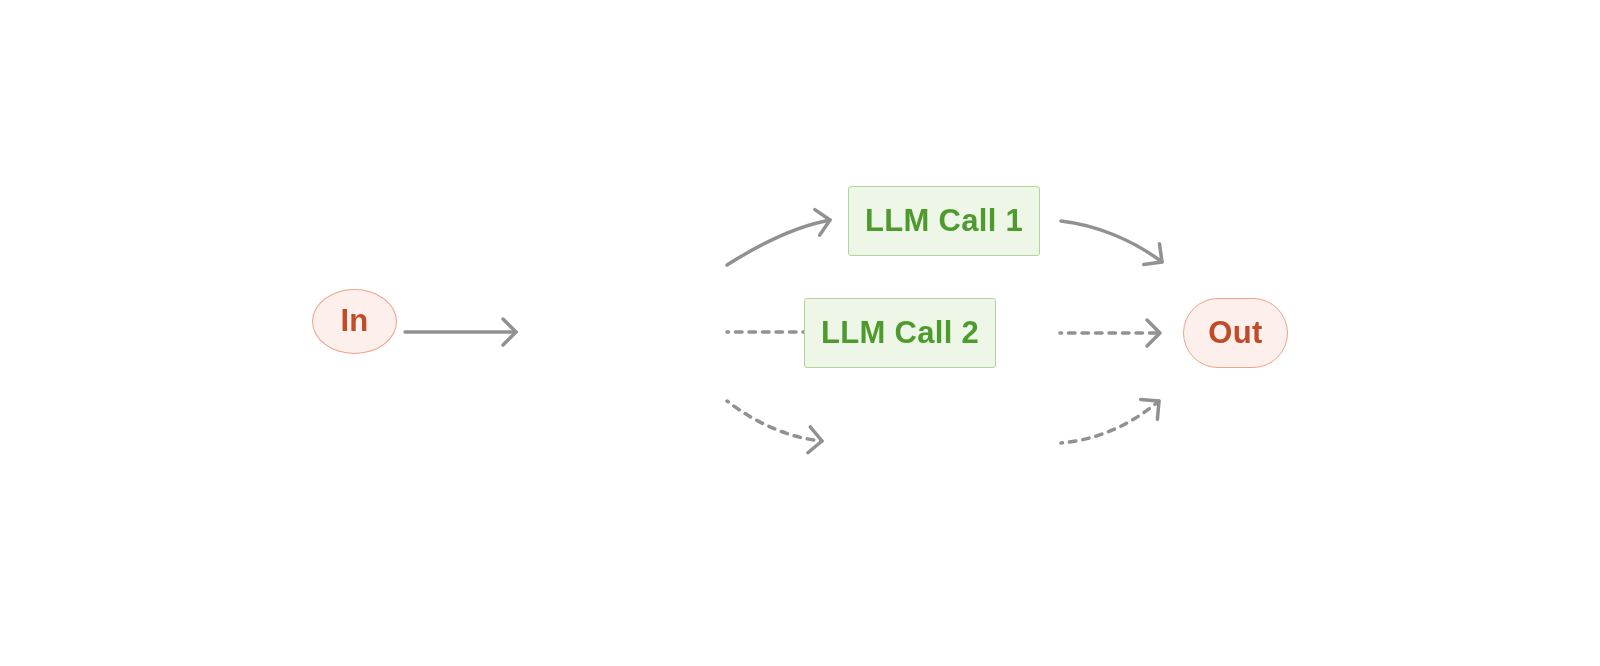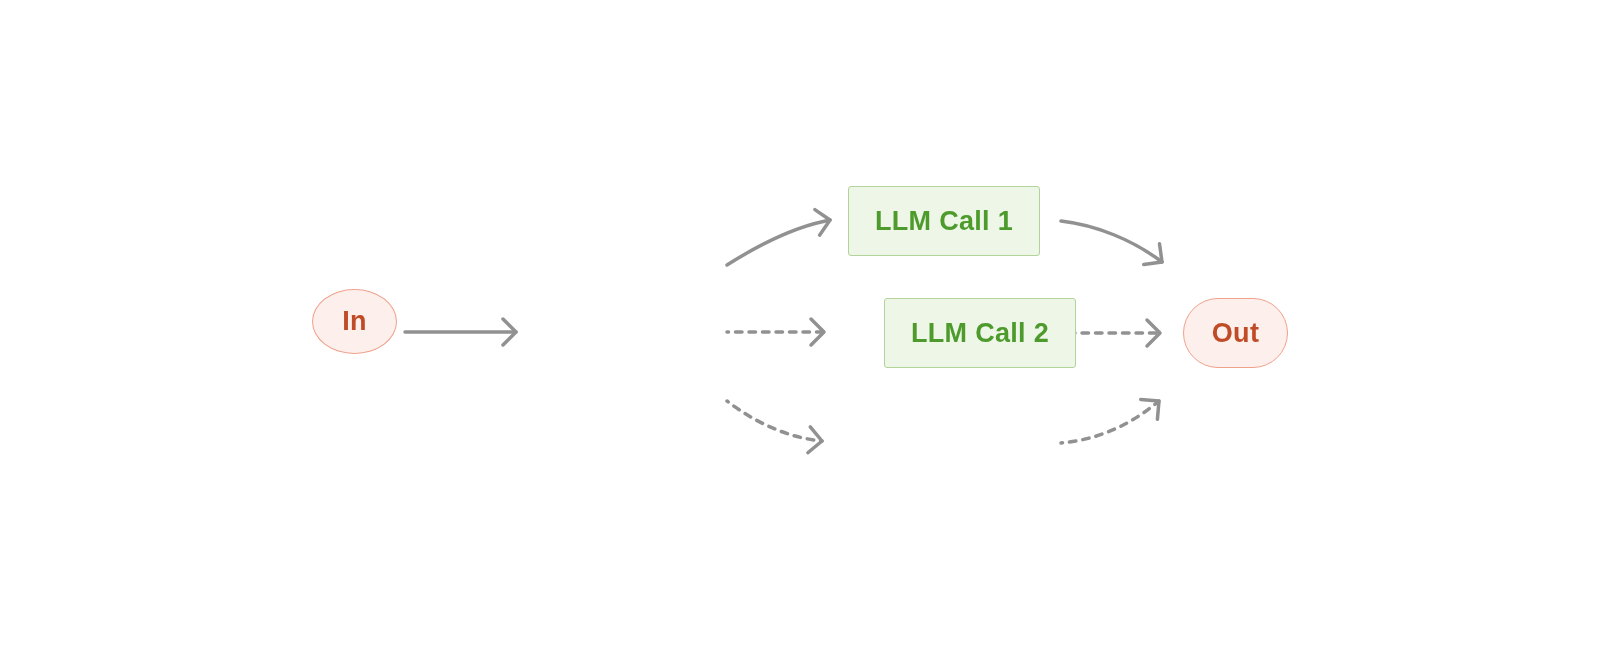--- a/index.html
+++ b/index.html
@@ -20,39 +20,39 @@
     overflow:hidden;
   }
   .stage{position:relative;width:1600px;height:666px;background:var(--background);}
   .edges{position:absolute;left:0;top:0;width:1600px;height:666px;}
   .edge{fill:none;stroke:var(--arrow);stroke-width:3.5;stroke-linecap:round;}
   .edge.dashed{stroke-dasharray:6.5 7;stroke-dashoffset:5;}
   .node{
     position:absolute;
     display:flex;align-items:center;justify-content:center;
     box-sizing:border-box;
-    font-weight:700;font-size:27px;letter-spacing:.3px;
+    font-weight:700;font-size:31px;letter-spacing:.3px;
     text-align:center;line-height:1.36;
   }
   .node.pill{
     background:var(--terminal-fill);
     border:1.5px solid var(--terminal-border);
     color:var(--terminal-text);
   }
   .node.box{
     background:var(--process-fill);
     border:1.5px solid var(--process-border);
     border-radius:3px;
     color:var(--process-text);
   }
   #node-in  {left:312px;top:289px;width:85px;height:65px;border-radius:50%;}
   #node-out {left:1183px;top:298px;width:105px;height:70px;border-radius:36px;justify-content:center;}
   #node-router{left:535px;top:280px;width:172px;height:106px;padding:0 6px;}
   #node-call1 {left:848px;top:186px;width:192px;height:70px;}
-  #node-call2 {left:884px;top:298px;width:192px;height:70px;}
+  #node-call2 {left:804px;top:298px;width:192px;height:70px;}
   #node-call3 {left:848px;top:410px;width:192px;height:70px;}
 </style>
 </head>
 <body>
 
 <div class="stage">
 
   <svg class="edges" viewBox="0 0 1600 666">
     <defs>
       <marker id="chevron" markerUnits="userSpaceOnUse" markerWidth="34" markerHeight="34" refX="0" refY="0" orient="auto" viewBox="-17 -17 34 34">

